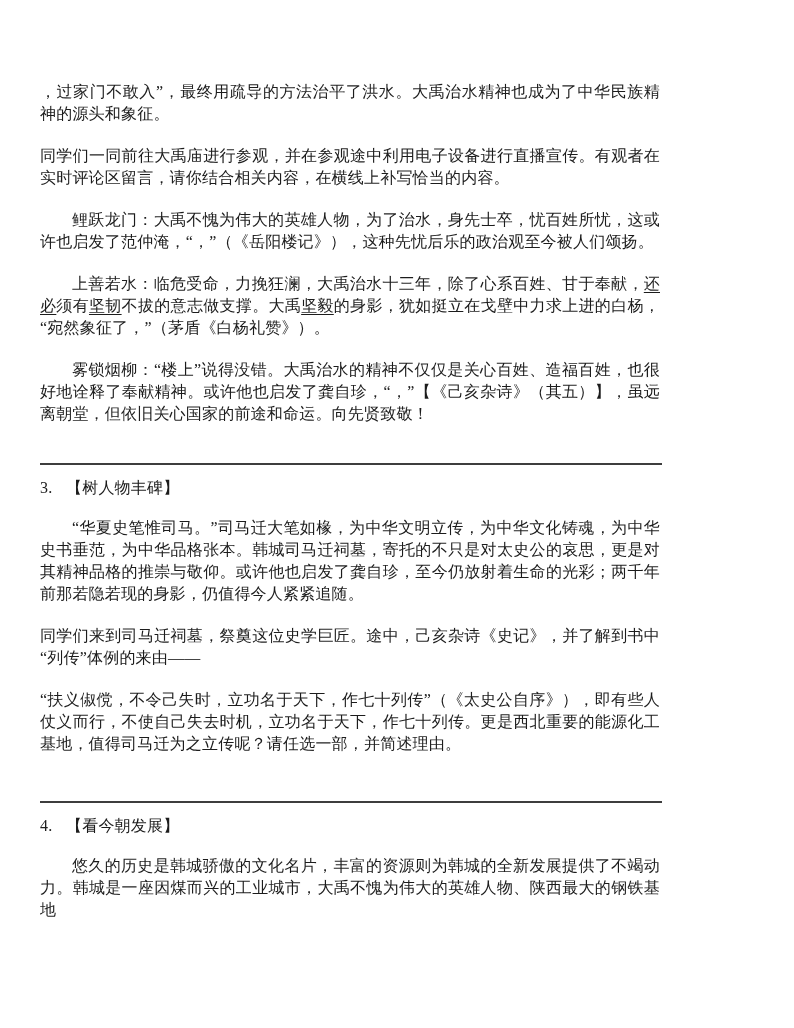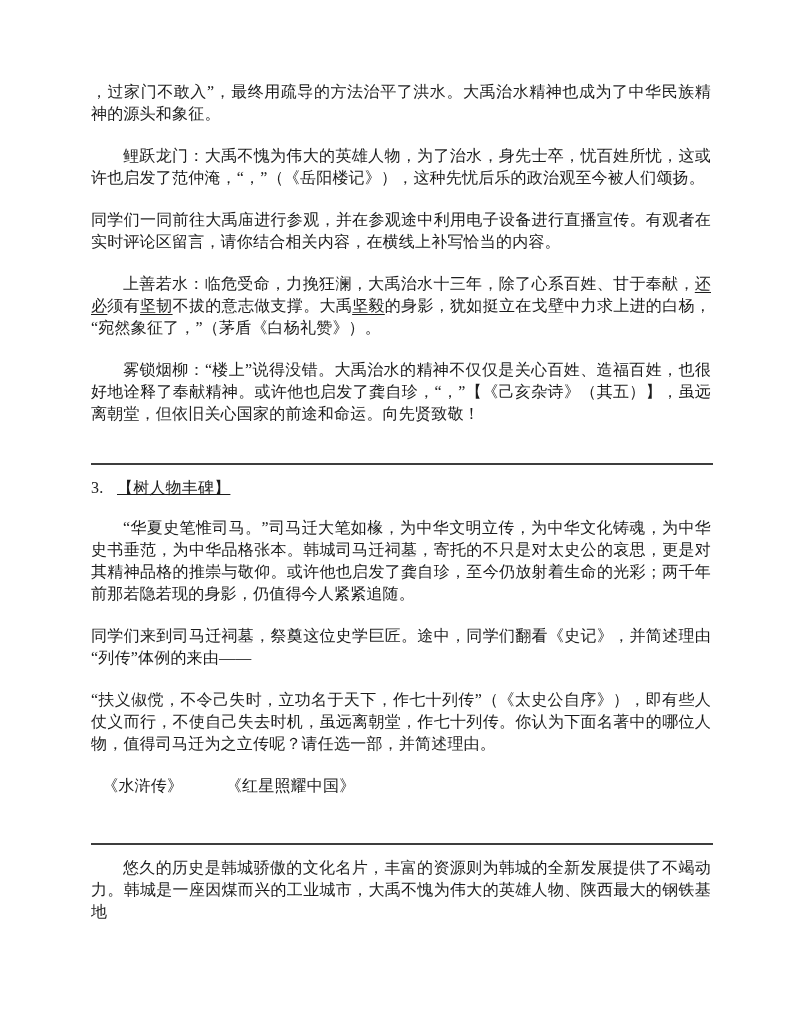--- a/index.html
+++ b/index.html
@@ -11,21 +11,21 @@
     width: 794px;
     height: 1028px;
     font-family: "Liberation Serif", "DejaVu Serif", serif;
     color: #1c1c1c;
     overflow: hidden;
   }
   .doc-page {
     box-sizing: border-box;
     width: 794px;
     height: 1028px;
-    padding: 81px 86px 0 91px;
+    padding: 81px 86px 0 40px;
     background: #ffffff;
   }
   .doc-body {
     width: 620px;
     font-size: 16px;
     line-height: 22px;
     text-align: justify;
     letter-spacing: 0.2px;
   }
   p.para {
@@ -38,21 +38,20 @@
     text-decoration-thickness: 1px;
   }
   .divider {
     border: none;
     border-top: 2px solid #3d3d3d;
     width: 622px;
     margin: 38px 0 12px 0;
   }
   .section-heading {
     margin: 0 0 18px 0;
-    text-decoration: underline;
   }
   .section-number {
     display: inline-block;
     margin-right: 0.85em;
   }
   .choices {
     margin: 6px 0 20px 0;
     text-indent: 0.7em;
   }
   .choice + .choice {
@@ -60,46 +59,45 @@
   }
 </style>
 </head>
 <body>
 
 <div class="doc-page">
   <div class="doc-body">
 
     <p class="para">，过家门不敢入”，最终用疏导的方法治平了洪水。大禹治水精神也成为了中华民族精神的源头和象征。</p>
 
+    <p class="para">同学们一同前往大禹庙进行参观，并在参观途中利用电子设备进行直播宣传。有观者在实时评论区留言，请你结合相关内容，在横线上补写恰当的内容。</p>
+
     <p class="para indent">鲤跃龙门：大禹不愧为伟大的英雄人物，为了治水，身先士卒，忧百姓所忧，这或许也启发了范仲淹，“，”（《岳阳楼记》），这种先忧后乐的政治观至今被人们颂扬。</p>
-
-    <p class="para">同学们一同前往大禹庙进行参观，并在参观途中利用电子设备进行直播宣传。有观者在实时评论区留言，请你结合相关内容，在横线上补写恰当的内容。</p>
 
     <p class="para indent">
       <span>上善若水：临危受命，力挽狂澜，大禹治水十三年，除了心系百姓、甘于奉献，</span><span class="u">还必</span><span>须有</span><span class="u">坚韧</span><span>不拔的意志做支撑。大禹</span><span class="u">坚毅</span><span>的身影，犹如挺立在戈壁中力求上进的白杨，“宛然象征了，”（茅盾《白杨礼赞》）。</span>
     </p>
 
     <p class="para indent">雾锁烟柳：“楼上”说得没错。大禹治水的精神不仅仅是关心百姓、造福百姓，也很好地诠释了奉献精神。或许他也启发了龚自珍，“，”【《己亥杂诗》（其五）】，虽远离朝堂，但依旧关心国家的前途和命运。向先贤致敬！</p>
 
     <hr class="divider">
 
     <p class="section-heading">
       <span class="section-number">3.</span><span>【树人物丰碑】</span>
     </p>
 
     <p class="para indent">“华夏史笔惟司马。”司马迁大笔如椽，为中华文明立传，为中华文化铸魂，为中华史书垂范，为中华品格张本。韩城司马迁祠墓，寄托的不只是对太史公的哀思，更是对其精神品格的推崇与敬仰。或许他也启发了龚自珍，至今仍放射着生命的光彩；两千年前那若隐若现的身影，仍值得今人紧紧追随。</p>
 
-    <p class="para">同学们来到司马迁祠墓，祭奠这位史学巨匠。途中，同学们翻看《史记》，并简述理由“列传”体例的来由——</p>
+    <p class="para">同学们来到司马迁祠墓，祭奠这位史学巨匠。途中，己亥杂诗《史记》，并了解到书中“列传”体例的来由——</p>
 
-    <p class="para">“扶义俶傥，不令己失时，立功名于天下，作七十列传”（《太史公自序》），即有些人仗义而行，不使自己失去时机，虽远离朝堂，作七十列传。你认为下面名著中的哪位人物，值得司马迁为之立传呢？请任选一部，并简述理由。</p>
+    <p class="para">“扶义俶傥，不令己失时，立功名于天下，作七十列传”（《太史公自序》），即有些人仗义而行，不使自己失去时机，立功名于天下，作七十列传。更是西北重要的能源化工基地，值得司马迁为之立传呢？请任选一部，并简述理由。</p>
 
-    <p class="choices">
-      <span class="choice">《水浒传》</span>
-      <span class="choice">《红星照耀中国》</span>
-    </p>
 
     <hr class="divider" style="margin-top: 46px;">
 
+    <p class="section-heading">
+      <span class="section-number">4.</span><span>【看今朝发展】</span>
+    </p>
 
     <p class="para indent">悠久的历史是韩城骄傲的文化名片，丰富的资源则为韩城的全新发展提供了不竭动力。韩城是一座因煤而兴的工业城市，大禹不愧为伟大的英雄人物、陕西最大的钢铁基地</p>
 
   </div>
 </div>
 
 </body></html>

